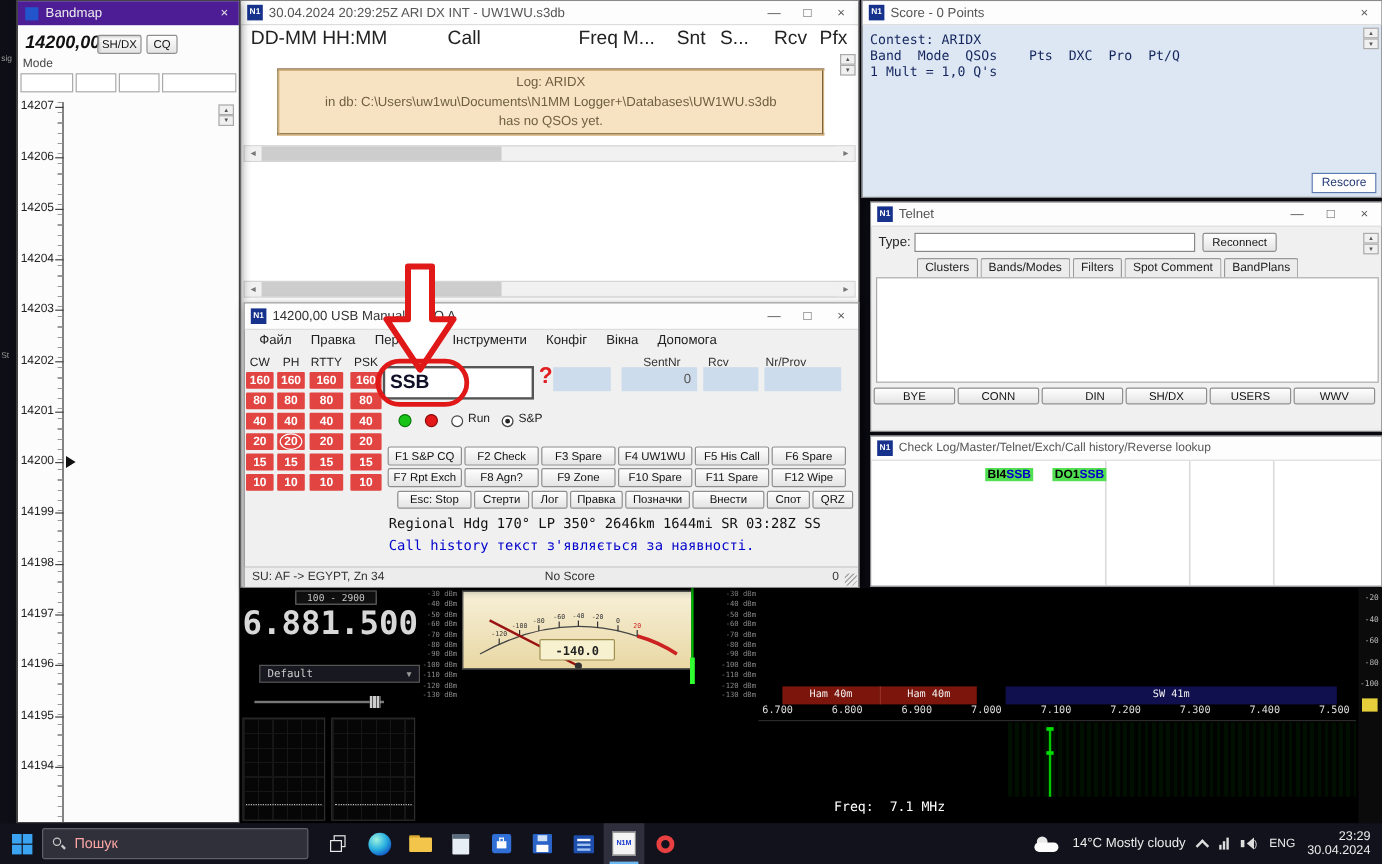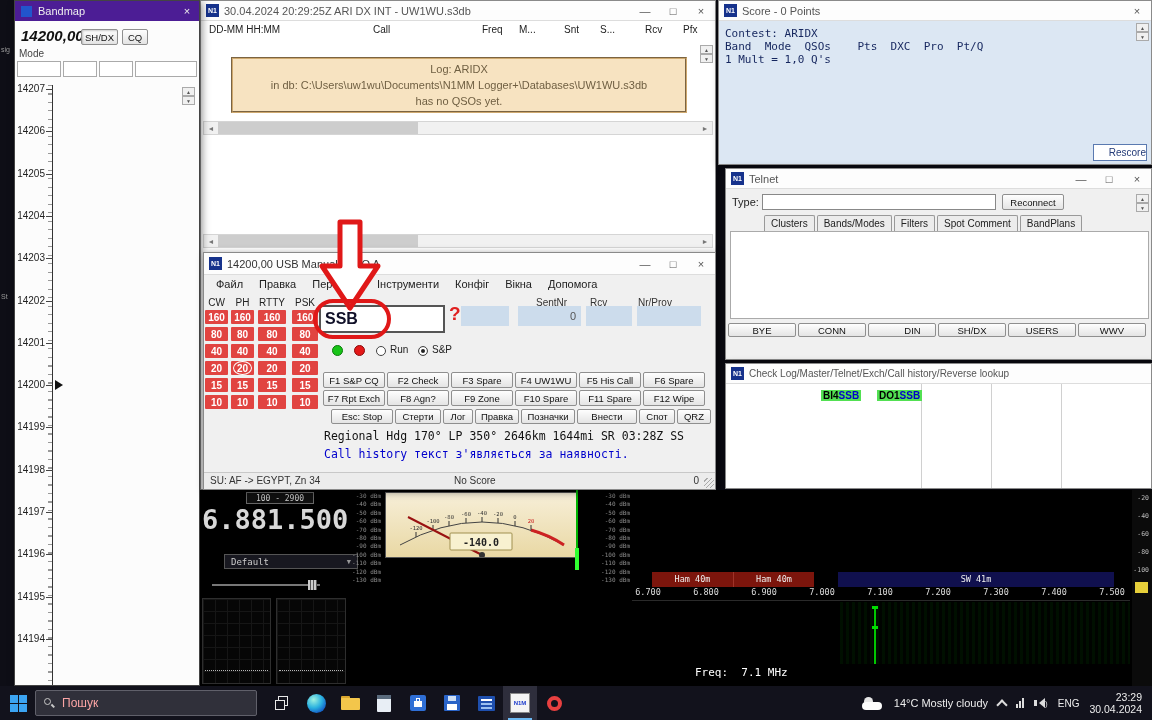--- a/index.html
+++ b/index.html
@@ -101,21 +101,21 @@
   </div>
 
   <div class="win" style="left:200px;top:0;width:516px;height:490px;z-index:1;">
     <div class="tbar">
       <span class="appicon">N1</span>
       <span class="ttl">30.04.2024 20:29:25Z  ARI DX INT - UW1WU.s3db</span>
       <span class="wbtn">—</span>
       <span class="wbtn">□</span>
       <span class="wbtn">×</span>
     </div>
-    <div style="position:relative;height:20px;font-size:10px;color:#222;">
+    <div style="position:relative;height:20px;font-size:16px;color:#222;">
       <span style="position:absolute;left:8px;top:3px;">DD-MM HH:MM</span>
       <span style="position:absolute;left:172px;top:3px;">Call</span>
       <span style="position:absolute;left:281px;top:3px;">Freq</span>
       <span style="position:absolute;left:318px;top:3px;">M...</span>
       <span style="position:absolute;left:363px;top:3px;">Snt</span>
       <span style="position:absolute;left:399px;top:3px;">S...</span>
       <span style="position:absolute;left:444px;top:3px;">Rcv</span>
       <span style="position:absolute;left:482px;top:3px;">Pfx</span>
     </div>
     <div class="spin" style="right:2px;top:44px;">
@@ -149,21 +149,21 @@
       <span class="ttl">Score - 0 Points</span>
       <span class="wbtn">×</span>
     </div>
     <div class="spin" style="right:2px;top:22px;">
         <div>▲</div>
         <div>▼</div>
       </div>
     <div class="mono" style="position:absolute;left:6px;top:26px;font-size:11px;color:#15265e;white-space:pre;">Contest: ARIDX</div>
     <div class="mono" style="position:absolute;left:6px;top:39px;font-size:11px;color:#15265e;white-space:pre;">Band  Mode  QSOs    Pts  DXC  Pro  Pt/Q</div>
     <div class="mono" style="position:absolute;left:6px;top:52px;font-size:11px;color:#15265e;white-space:pre;">1 Mult = 1,0 Q's</div>
-    <button style="position:absolute;right:4px;bottom:3px;width:54px;height:17px;background:#fff;border:1px solid #5a7ab0;color:#223a77;font-size:10px;text-align:right;">Rescore</button>
+    <button style="position:absolute;right:4px;bottom:3px;width:54px;height:17px;background:#fff;border:1px solid #5a7ab0;color:#223a77;font-size:10px;">Rescore</button>
   </div>
 
   <div class="win" style="left:725px;top:168px;width:427px;height:192px;background:#f0f0f0;z-index:2;">
     <div class="tbar">
       <span class="appicon">N1</span>
       <span class="ttl">Telnet</span>
       <span class="wbtn">—</span>
       <span class="wbtn">□</span>
       <span class="wbtn">×</span>
     </div>
@@ -317,21 +317,21 @@
   </div>
 
   <svg id="red-arrow" width="70" height="94" viewBox="0 0 70 94">
     <polygon points="24,4 44,4 44,48 62,48 34,90 6,48 24,48" fill="#ffffff" stroke="#e01818" stroke-width="5" stroke-linejoin="round"></polygon>
   </svg>
   <div id="red-oval"></div>
 
   <div id="sdr">
     <div style="position:absolute;left:46px;top:2px;width:68px;height:12px;border:1px solid #666;background:#101010;color:#ccc;font-size:8px;display:flex;align-items:center;justify-content:center;">100 - 2900</div>
     <div style="position:absolute;left:2px;top:14px;width:146px;font-size:27px;font-weight:bold;color:#d8d8d8;letter-spacing:0;">6.881.500</div>
-    <div style="position:absolute;left:24px;top:64px;width:134px;height:15px;background:#181820;border:1px solid #555;display:flex;align-items:center;justify-content:space-between;padding:0 6px;">
+    <div style="position:absolute;left:16px;top:64px;width:134px;height:15px;background:#181820;border:1px solid #555;display:flex;align-items:center;justify-content:space-between;padding:0 6px;">
       <span style="font-size:9px;color:#ccc;">Default</span>
       <span style="font-size:7px;color:#999;">▼</span>
     </div>
     <div style="position:absolute;left:12px;top:90px;width:108px;height:10px;">
       <div style="position:absolute;left:0;right:0;top:4px;height:2px;background:#777;"></div>
       <div style="position:absolute;left:96px;top:0;width:9px;height:10px;background:repeating-linear-gradient(to right,#ccc 0 2px,#555 2px 3px);"></div>
     </div>
     <div class="specbox" style="left:2px;width:69px;">
         <div class="trace"></div>
       </div>

